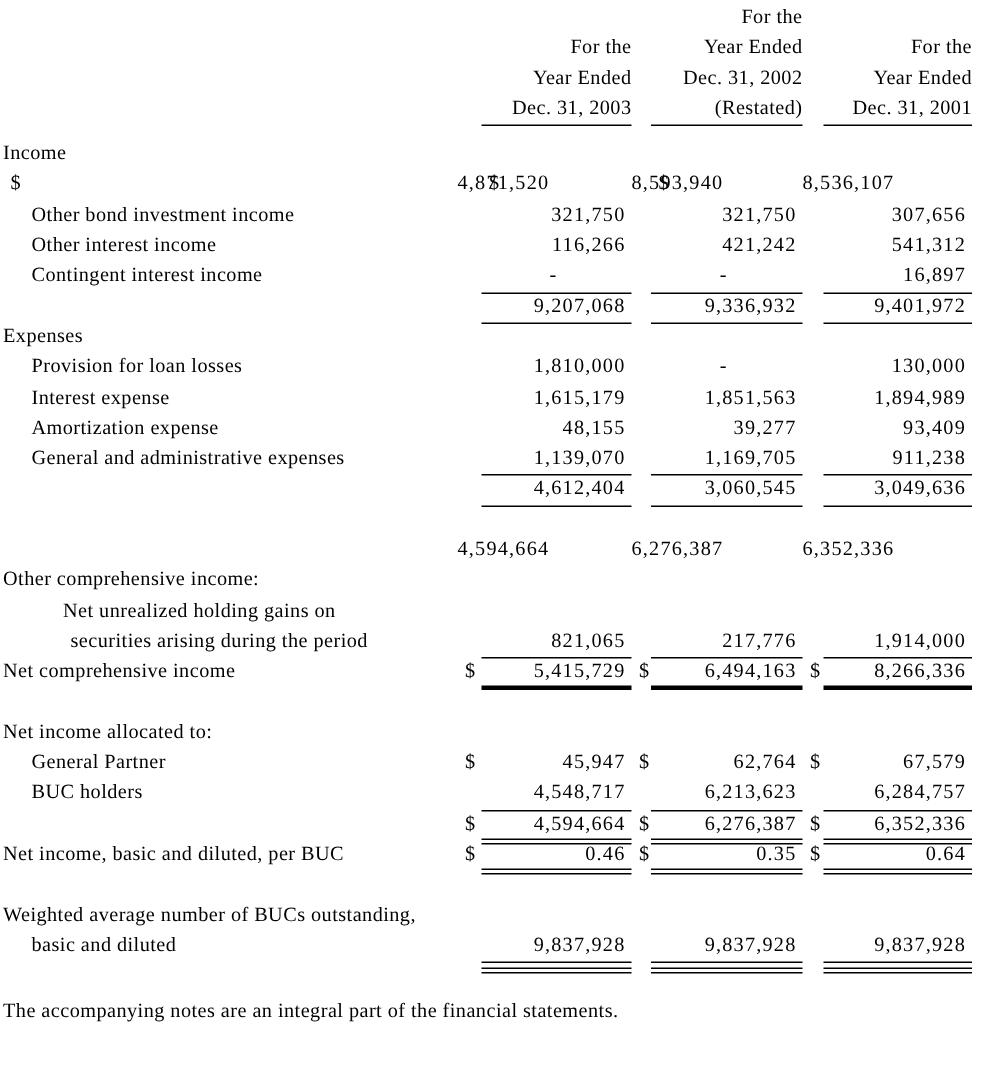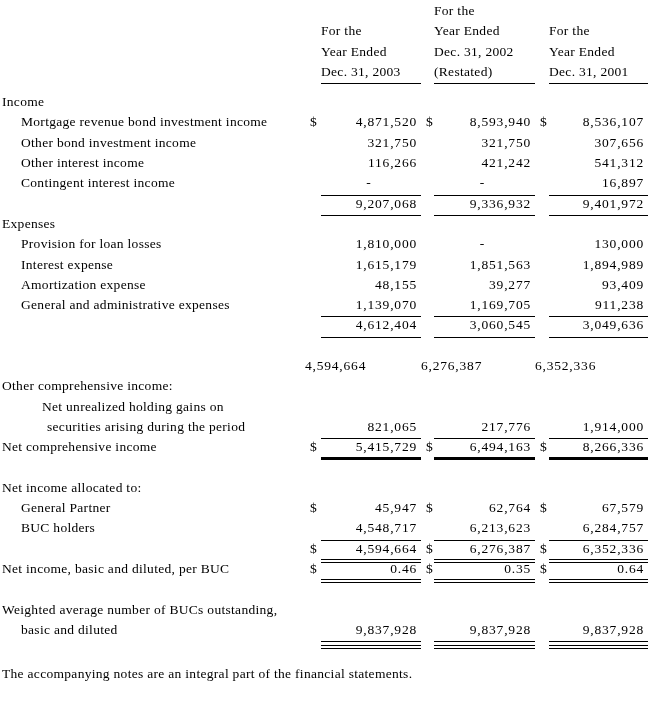--- a/index.html
+++ b/index.html
@@ -15,21 +15,21 @@
 
   .grid-row {
     display: grid;
     grid-template-columns: 303px 16px 100px 13px 101px 14px 99px;
     height: 20.3px;
     line-height: 16px;
   }
   .spacer { height: 20.3px; }
 
   
-  .hcell { white-space: nowrap; text-align: left; }
+  .hcell { white-space: nowrap; text-align: right; }
   .hc1 { grid-column: 3; }
   .hc2 { grid-column: 5; }
   .hc3 { grid-column: 7; }
   .h-underline { border-bottom: 1px solid #000; }
 
   .rows-wrap { margin-top: 10px; }
 
   
   .cell-label { white-space: nowrap; }
   .ind1 { padding-left: 19px; }
@@ -83,21 +83,20 @@
       <div class="grid-row">
         <div class="cell-label">Income</div>
         <div class="cell-dollar"></div>
         <div class="cell-val"><span class="num"></span></div>
         <div class="cell-dollar"></div>
         <div class="cell-val"><span class="num"></span></div>
         <div class="cell-dollar"></div>
         <div class="cell-val"><span class="num"></span></div>
       </div>
       <div class="grid-row">
-        <div class="cell-label ind1">Mortgage revenue bond investment income</div>
         <div class="cell-dollar">$</div>
         <div class="cell-val"><span class="num">4,871,520</span></div>
         <div class="cell-dollar">$</div>
         <div class="cell-val"><span class="num">8,593,940</span></div>
         <div class="cell-dollar">$</div>
         <div class="cell-val"><span class="num">8,536,107</span></div>
       </div>
       <div class="grid-row">
         <div class="cell-label ind1">Other bond investment income</div>
         <div class="cell-dollar"></div>

